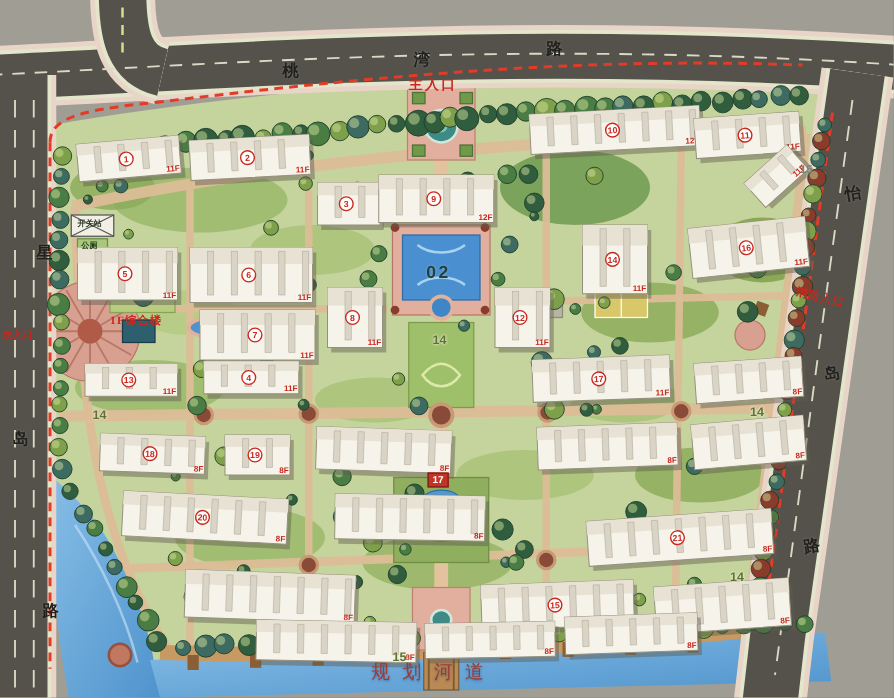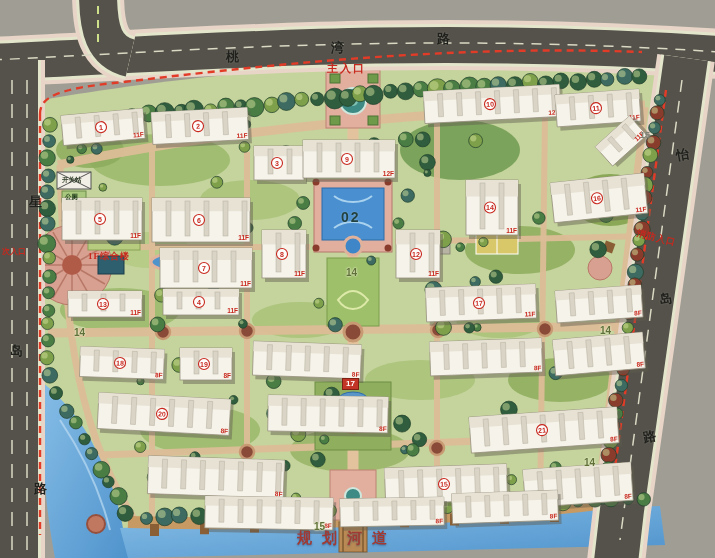--- a/index.html
+++ b/index.html
@@ -4,23 +4,23 @@
 <style>
   html,body{margin:0;padding:0;background:#8f8e85;}
   #stage{position:relative;width:715px;height:558px;overflow:hidden;
          font-family:"Liberation Sans","DejaVu Sans",sans-serif;}
   #scene{position:absolute;left:0;top:0;}
   .lbl{position:absolute;white-space:nowrap;line-height:1;pointer-events:none;}
   .road-char{font-size:13px;font-weight:bold;color:#20201c;text-shadow:0 0 2px rgba(190,190,180,.35);}
   .red-lbl{color:#c8281e;font-weight:bold;}
   .main-ent{font-size:11px;letter-spacing:2px;}
   .fire-ent{font-size:9px;transform:rotate(14deg);transform-origin:left top;letter-spacing:1px;}
-  .sec-ent{font-size:8px;}
+  .sec-ent{font-size:8px;margin-top:16px;}
   .complex-lbl{font-size:9px;letter-spacing:1px;font-family:Liberation Serif, serif;}
-  .river-lbl{font-size:15px;font-weight:bold;color:#a03a32;letter-spacing:10px;text-shadow:0 1px 2px rgba(20,60,110,.5);}
+  .river-lbl{font-size:15px;font-weight:normal;color:#a03a32;letter-spacing:10px;text-shadow:0 1px 2px rgba(20,60,110,.5);}
   .tiny-lbl{font-size:7px;font-weight:bold;color:#2c3a24;}
   .toilet-lbl{color:#1e3a18;}
   .node-num{font-size:10px;font-weight:bold;color:#5f7038;text-shadow:0 0 2px #e8eecb,0 0 2px #e8eecb;}
   .node-muted{color:#7d8274;text-shadow:none;font-size:9px;}
   .pool-num{font-size:14px;font-weight:bold;color:#23413e;letter-spacing:2px;text-shadow:0 0 2px rgba(170,210,240,.6);}
   .red-box-num{font-size:8px;font-weight:bold;color:#fff;background:#c23526;border:1px solid #7e1f14;padding:1px 3px;}
 </style>
 </head>
 <body>
 

